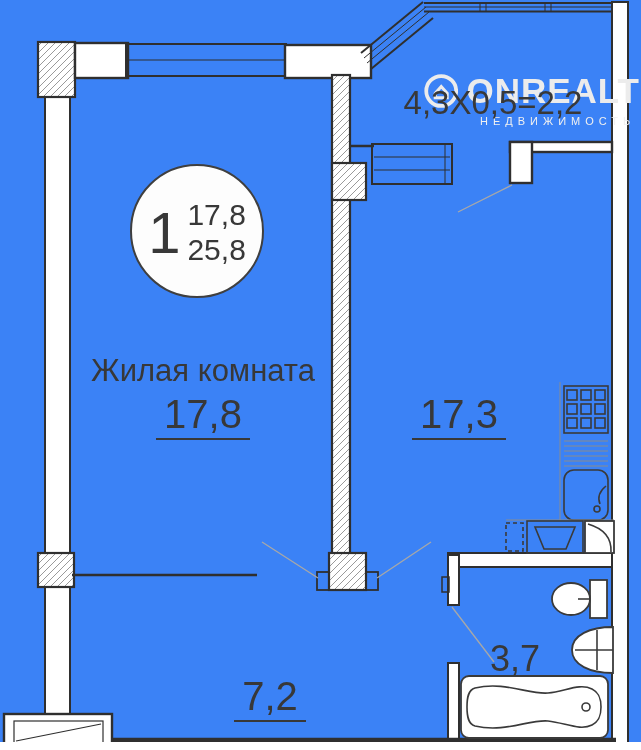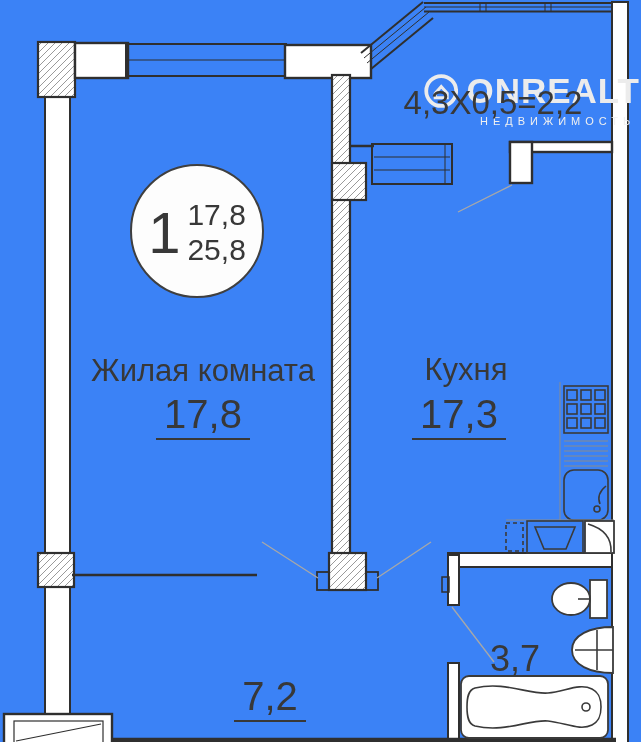--- a/index.html
+++ b/index.html
@@ -162,20 +162,19 @@
     <div class="rooms">1</div>
     <div class="areas">
       <div>17,8</div>
       <div>25,8</div>
     </div>
   </div>
 
   <div class="lbl room-name" style="left:72px;top:353px;width:262px;">Жилая комната</div>
   <div class="lbl room-area" style="left:72px;top:392px;width:262px;"><span>17,8</span></div>
 
-  <div class="lbl room-name" style="left:400px;top:352px;width:132px;">Кухня</div>
   <div class="lbl room-area" style="left:393px;top:392px;width:132px;"><span>17,3</span></div>
 
   <div class="lbl room-area" style="left:190px;top:674px;width:160px;"><span>7,2</span></div>
 
   <div class="lbl bath-lbl" style="left:480px;top:598px;width:70px;margin-top:40px;">3,7</div>
 
 </div>
 
 </body></html>

